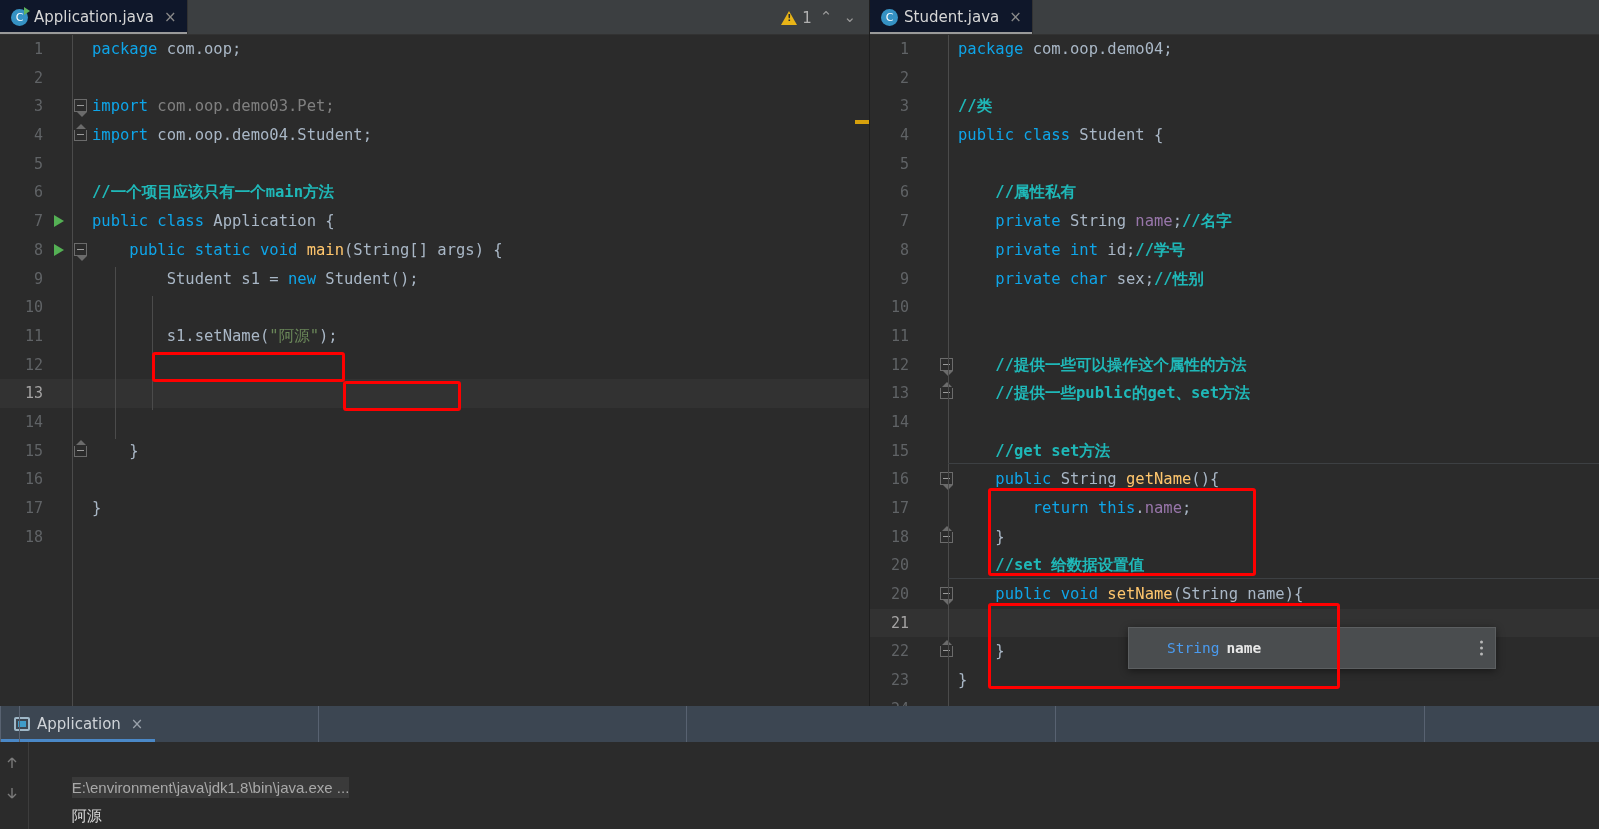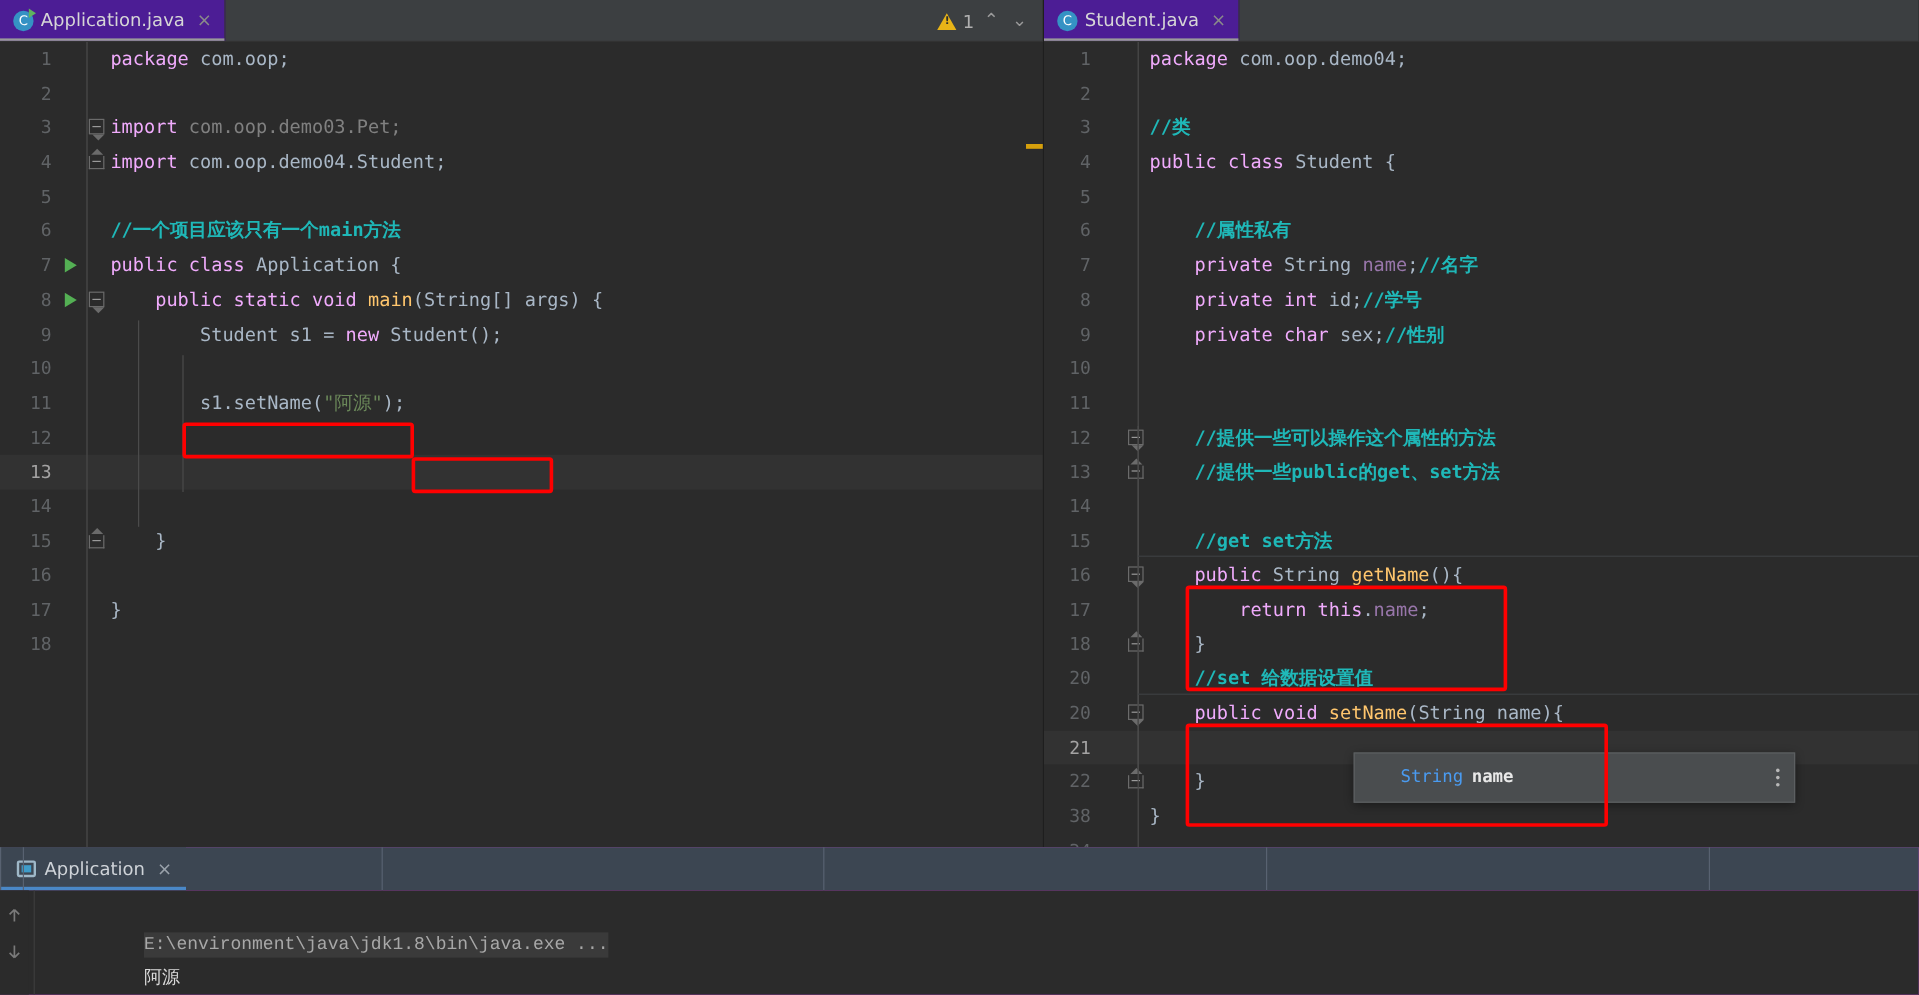--- a/index.html
+++ b/index.html
@@ -30,21 +30,21 @@
     display: flex; align-items: stretch;
   }
   .tab {
     display: flex; align-items: center; gap: 6px;
     padding: 0 10px 0 11px;
     background: #4e5254;
     border-right: 1px solid #323232;
     position: relative;
     cursor: default;
   }
-  .tab.active { background: #4c1d95; text-align: right; }
+  .tab.active { background: #0f172a; text-align: right; }
   .tab::after {
     content: ""; position: absolute; left: 0; right: 0; bottom: 0; height: 2px;
     background: #9a9a9a;
   }
   .tab-label {
     font-size: 15px; color: #d6d6d6;
     font-family: "DejaVu Sans", sans-serif;
     white-space: nowrap;
   }
   .tab-close {
@@ -162,21 +162,21 @@
 
   
   .vguide {
     position: absolute; width: 1px; background: #4b4b4b; z-index: 1;
   }
   .hsep {
     position: absolute; height: 1px; background: #3d4043; z-index: 1;
   }
 
   
-  .kw   { color: #f0abfc; }
+  .kw   { color: #0ea5e9; }
   .str  { color: #6a8759; }
   .cmt  { color: #1fb8b8; font-weight: bold; }
   .fn   { color: #ffc66d; }
   .fld  { color: #9876aa; }
   .stat { color: #9876aa; font-style: italic; }
   .pln  { color: #a9b7c6; }
   .dim  { color: #808080; }
 
   
   .redbox {
@@ -245,21 +245,21 @@
     position: absolute; left: 0; top: 0; bottom: 0; width: 24px;
     background: #2b2b2b;
   }
   .arr { position: absolute; left: 5px; width: 14px; height: 14px; }
   .arr-up { top: 14px; }
   .arr-dn { top: 44px; }
   .arr svg { display: block; }
 
   .console-text {
     position: absolute; left: 30px; top: 0; right: 0; bottom: 0;
-    font-family: Liberation Mono, monospace; font-size: 15px;
+    font-family: Liberation Sans, sans-serif; font-size: 15px;
     padding-top: 4px;
   }
   .con-line { height: 28px; line-height: 28px; white-space: pre; }
   .con-cmd { color: #a8a8a8; background: #3a3a3a; display: inline; padding: 2px 0; }
   .con-out { color: #d9d9d9; }
   .console-vline {
     position: absolute; left: 28px; top: 0; bottom: 0; width: 1px; background: #3d3d3d;
   }
 </style>
 </head>
@@ -571,21 +571,21 @@
             </div>
             <div class="row">
               <div class="gut">22</div>
               <div class="marks"></div>
               <div class="folder">
                 <span class="fold-bot"></span>
               </div>
               <div class="code"><span class="pln">    }</span></div>
             </div>
             <div class="row">
-              <div class="gut">38</div>
+              <div class="gut">23</div>
               <div class="marks"></div>
               <div class="folder"></div>
               <div class="code"><span class="pln">}</span></div>
             </div>
             <div class="row">
               <div class="gut">24</div>
               <div class="marks"></div>
               <div class="folder"></div>
               <div class="code"></div>
             </div>

